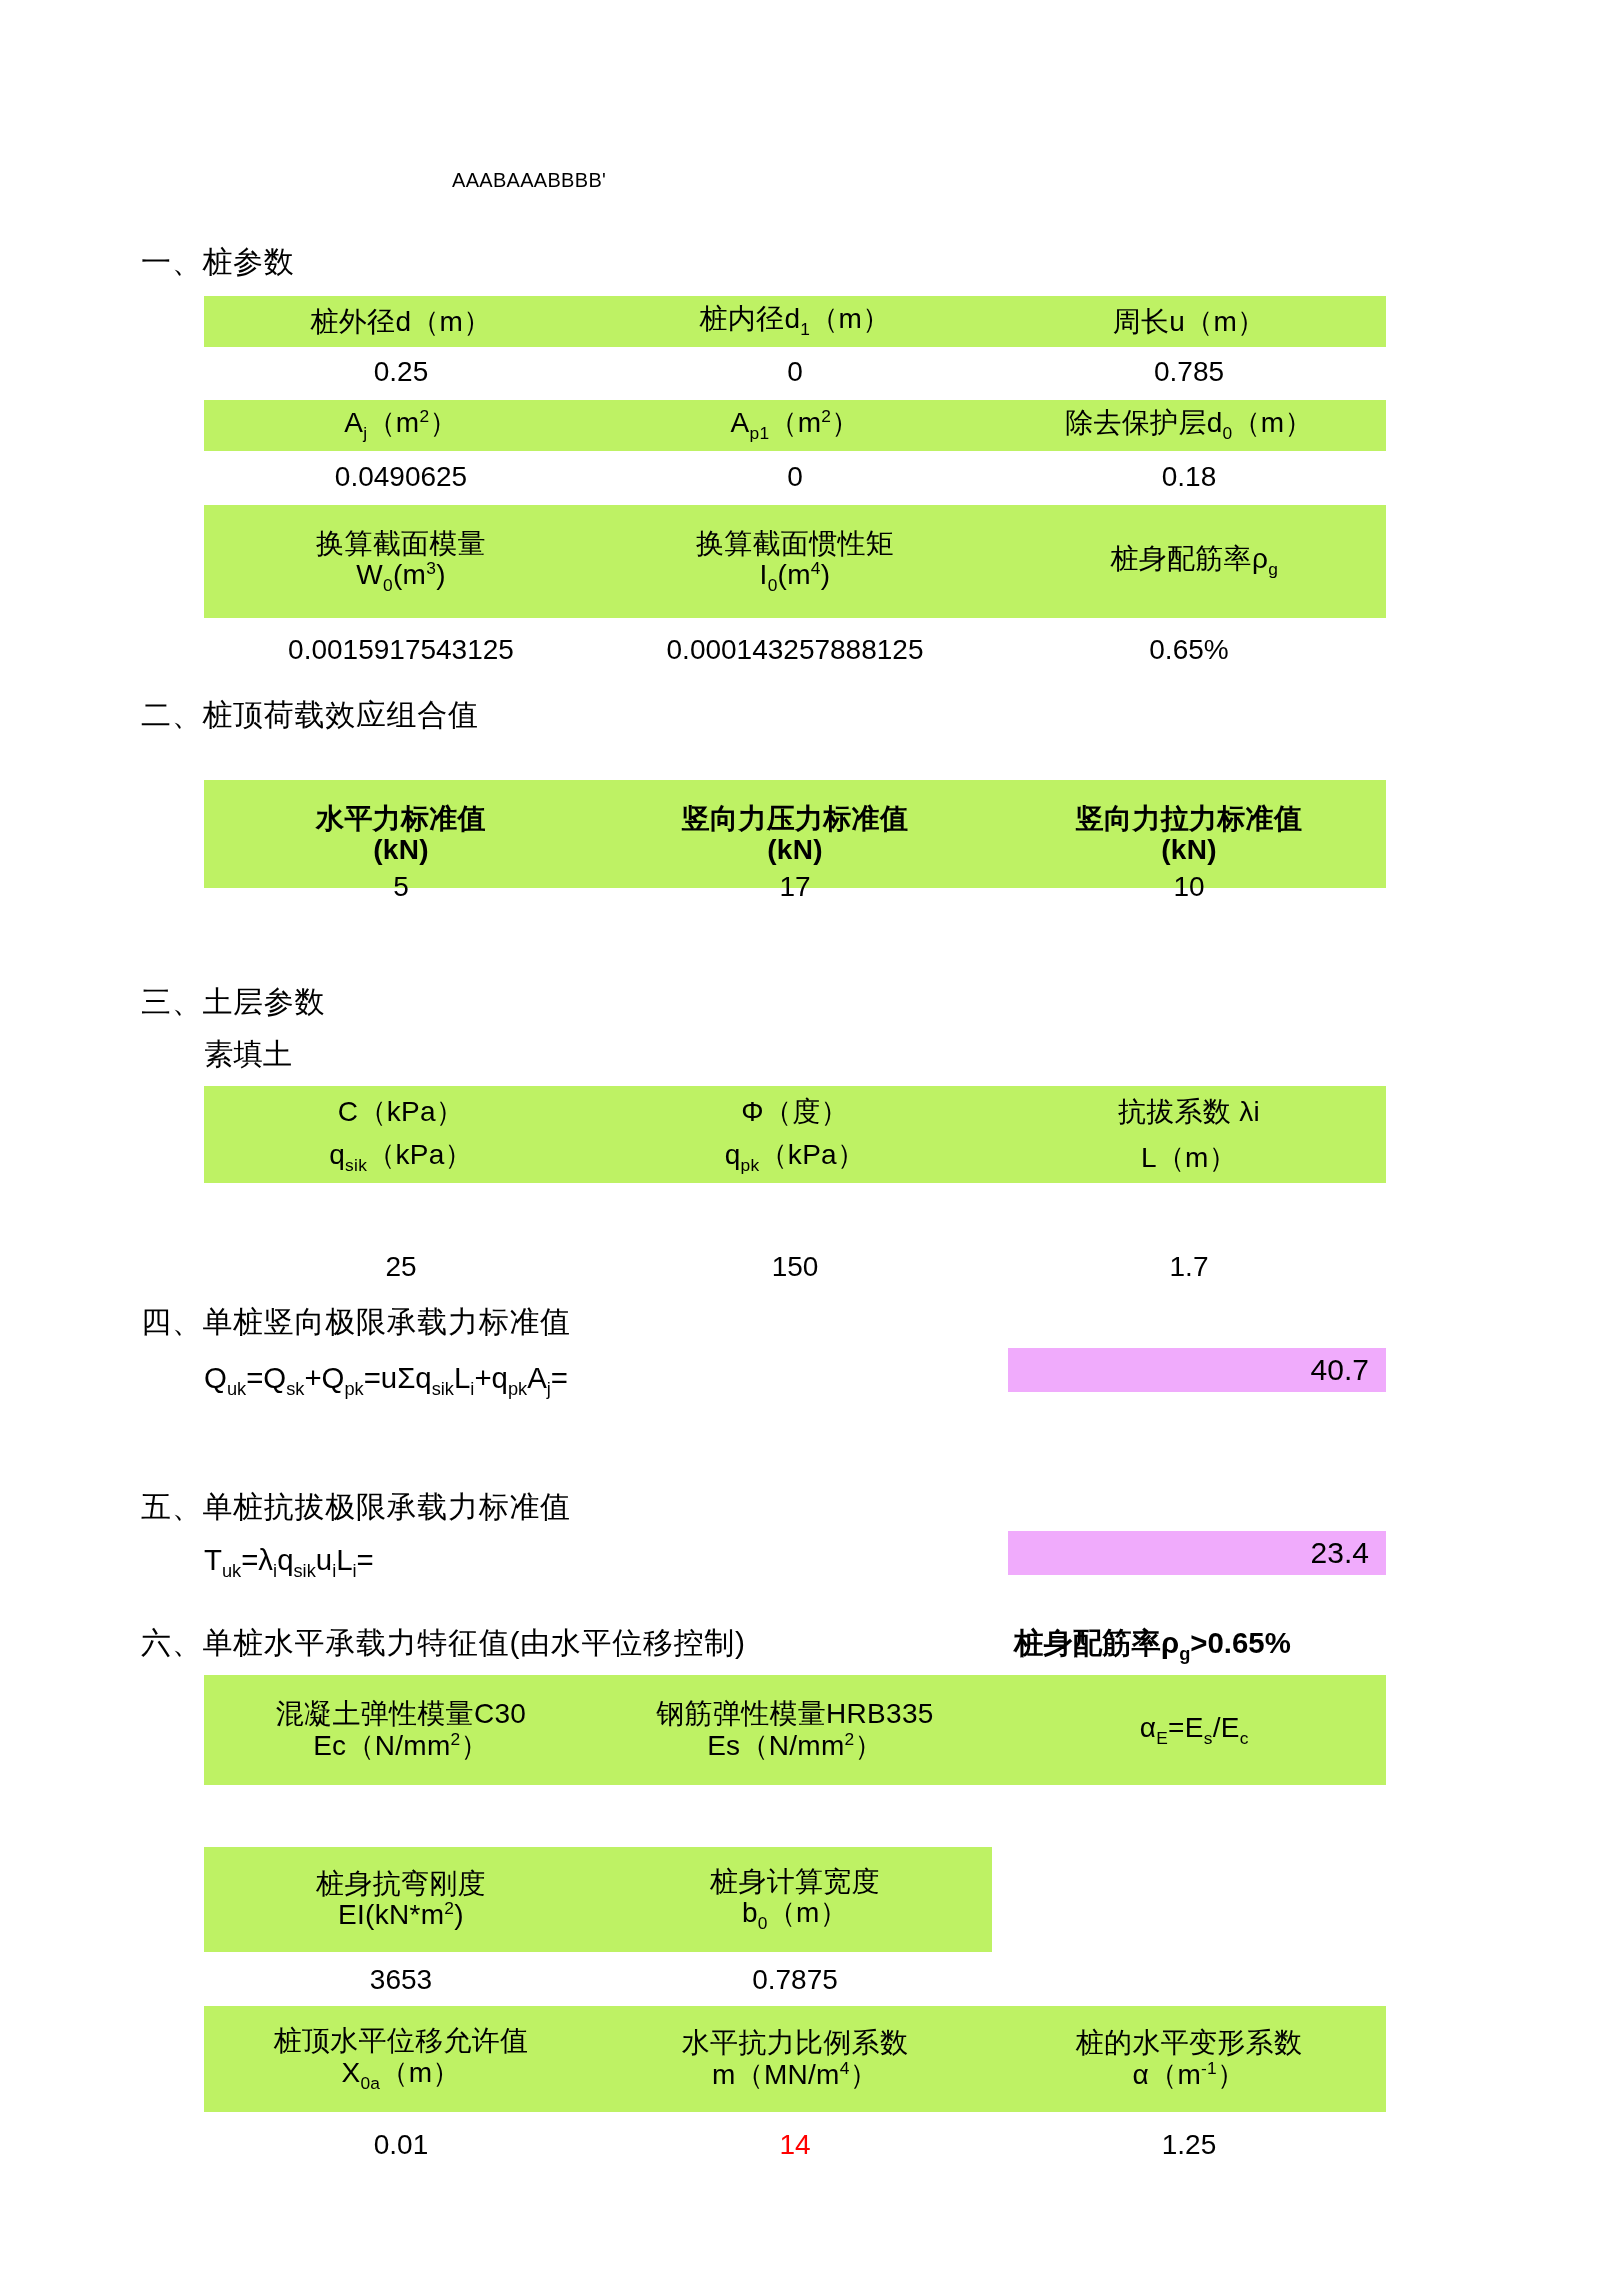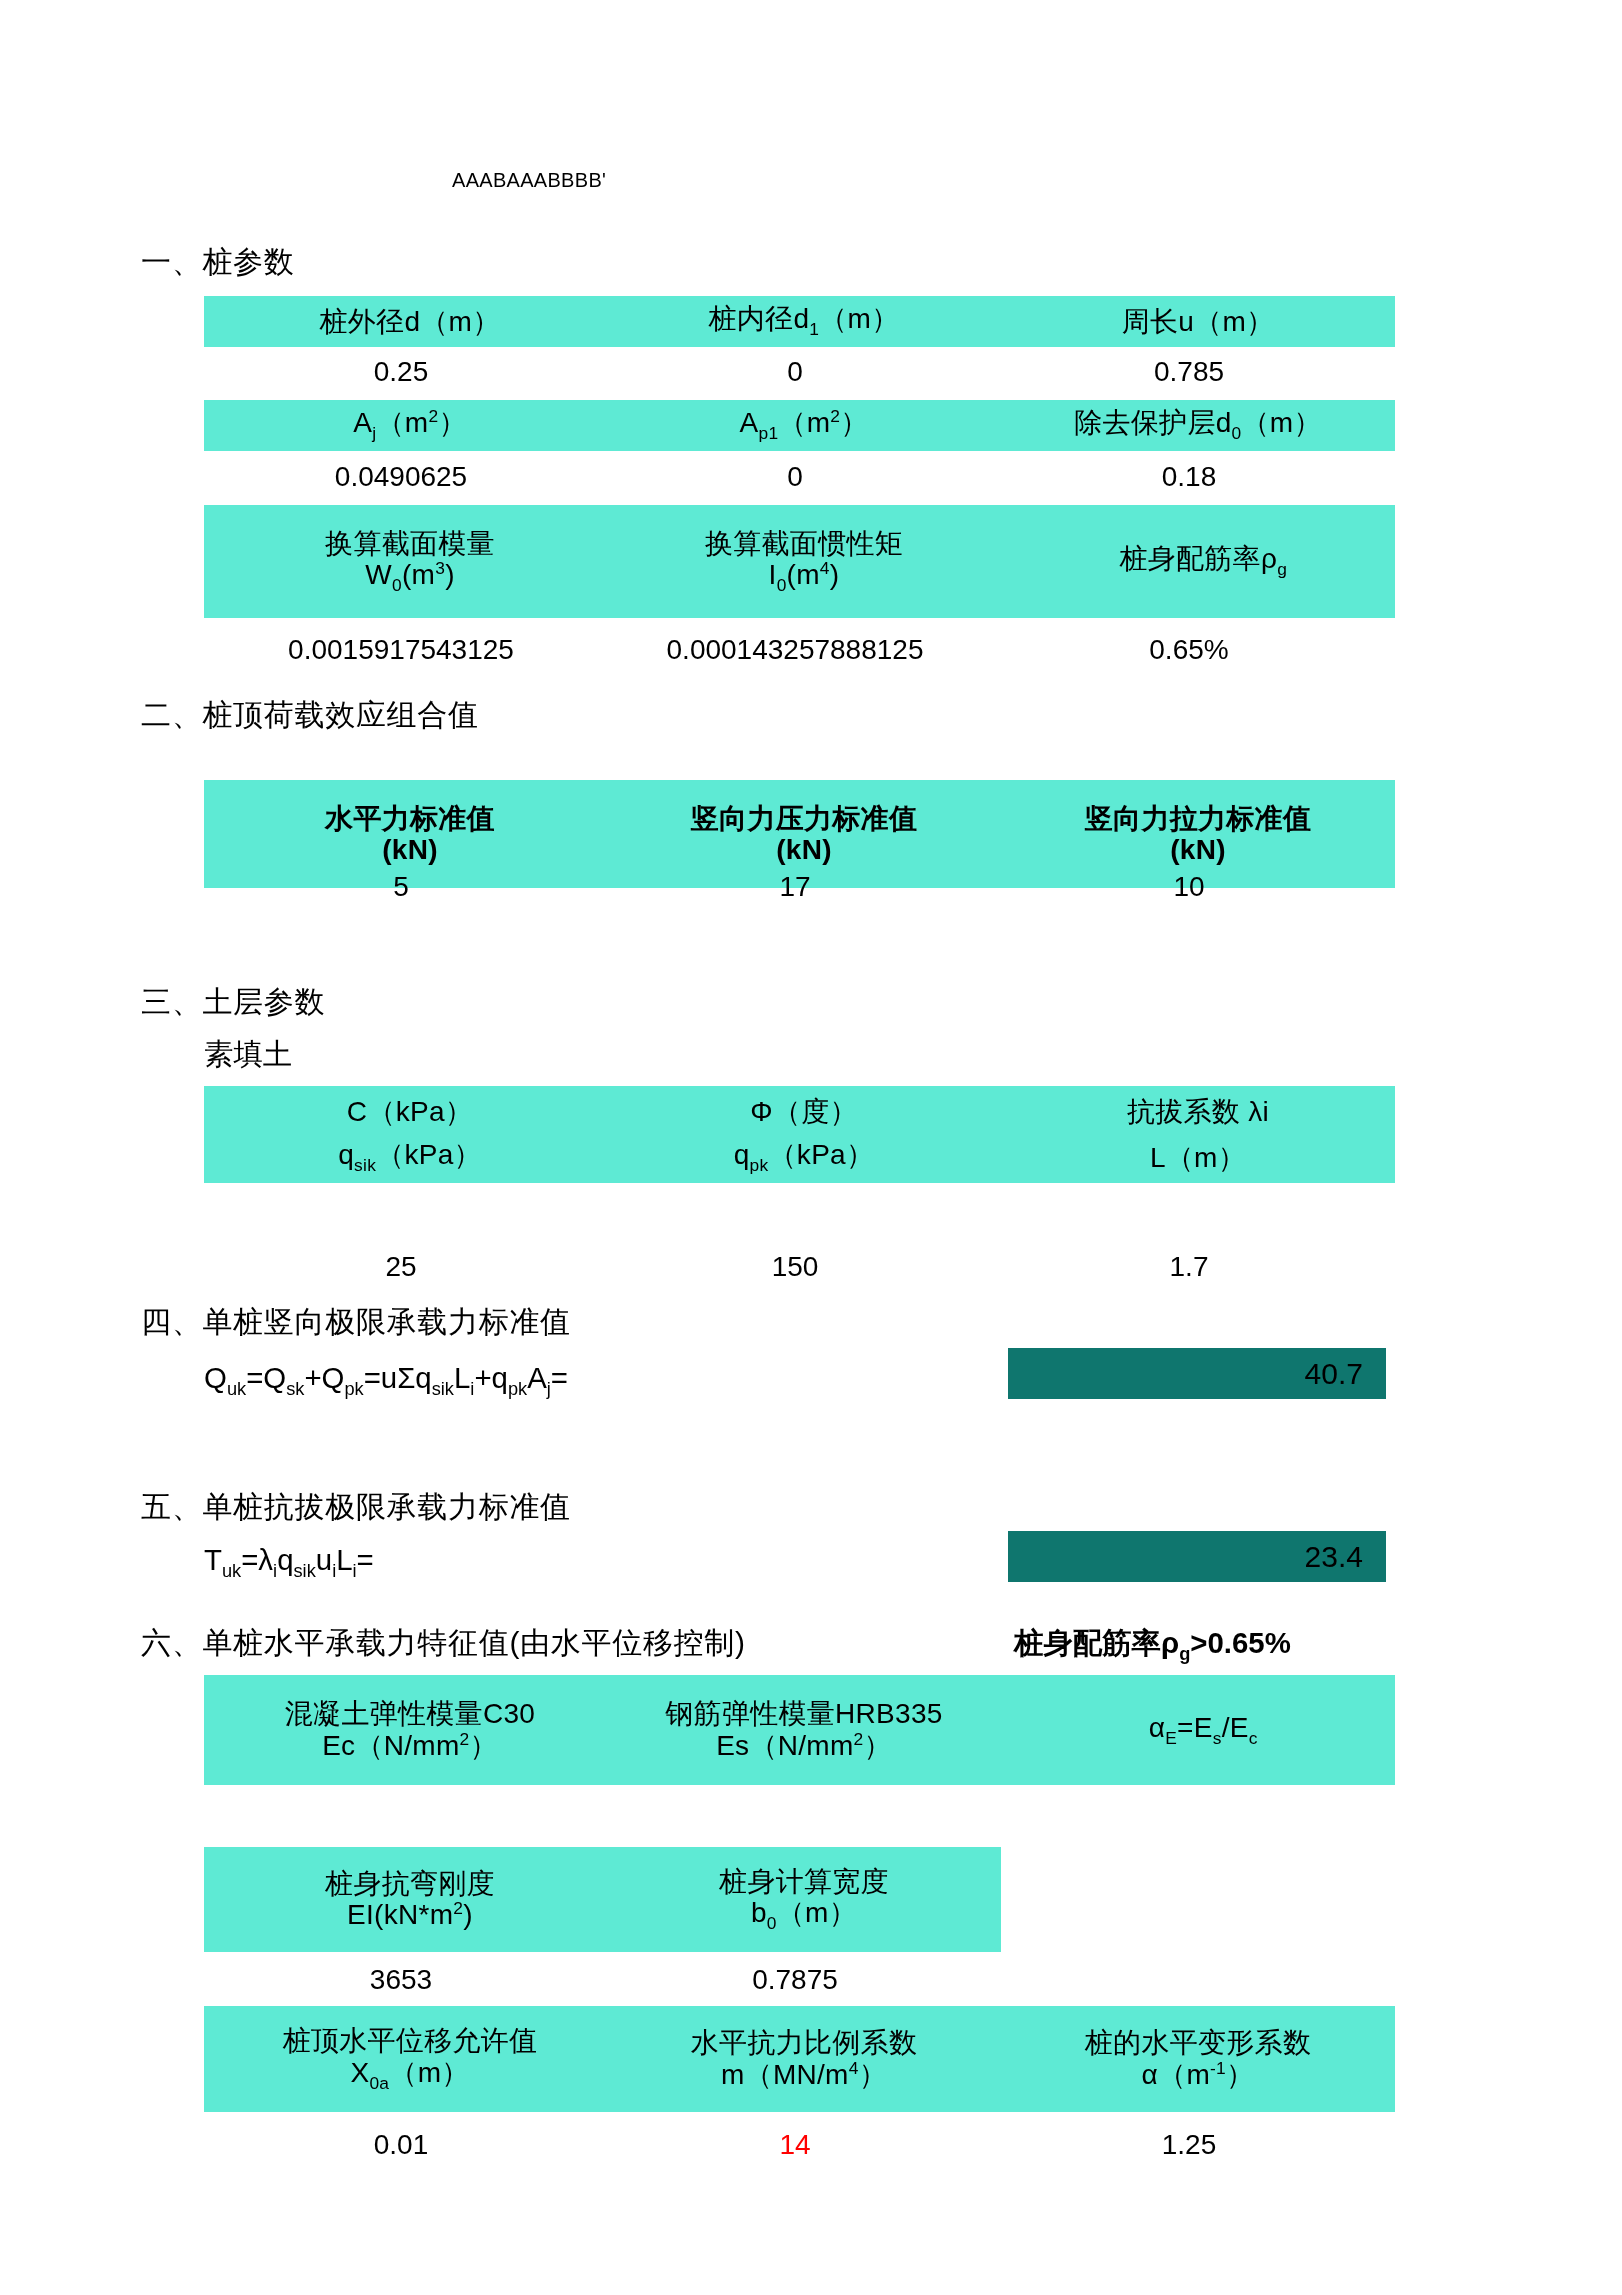--- a/index.html
+++ b/index.html
@@ -18,21 +18,21 @@
   .band {
     position:absolute;
     left:204px;
     width:1182px;
     display:flex;
   }
   .band > .cell { width:394px; box-sizing:border-box; }
   .band.two > .cell { width:394px; }
   .band.two { width:788px; }
 
-  .hdr { background:#5eead4;padding-left:9px; }
+  .hdr { background:#bef264; }
   .hdr .cell {
     display:flex; flex-direction:column;
     align-items:center; justify-content:center;
     text-align:center;
     font-size:28px; line-height:1.12;
     letter-spacing:0.3px;
   }
   .hdr .cell.leftal { align-items:center; padding-left:10.5px; text-align:left; }
 
   .vals { background:transparent; }
@@ -70,25 +70,25 @@
     white-space:nowrap;
     letter-spacing:0px;
   }
   .formula sub, .hdr sub, .vals sub, .sec-note sub, .sub-label sub { font-size:0.62em; }
   .formula sup, .hdr sup, .vals sup { font-size:0.62em; }
 
   .result {
     position:absolute;
     left:1008px;
     width:378px;
-    height:51px;
-    background:#0f766e;
+    height:44px;
+    background:#f0abfc;
     display:flex; align-items:center; justify-content:flex-end;
     box-sizing:border-box;
-    padding-right:23px;
+    padding-right:17px;
     font-size:30px;
   }
   .sec-note {
     position:absolute;
     left:1014px;
     font-size:29.4px;
     white-space:nowrap;
     font-weight:bold;
   }
 </style>

